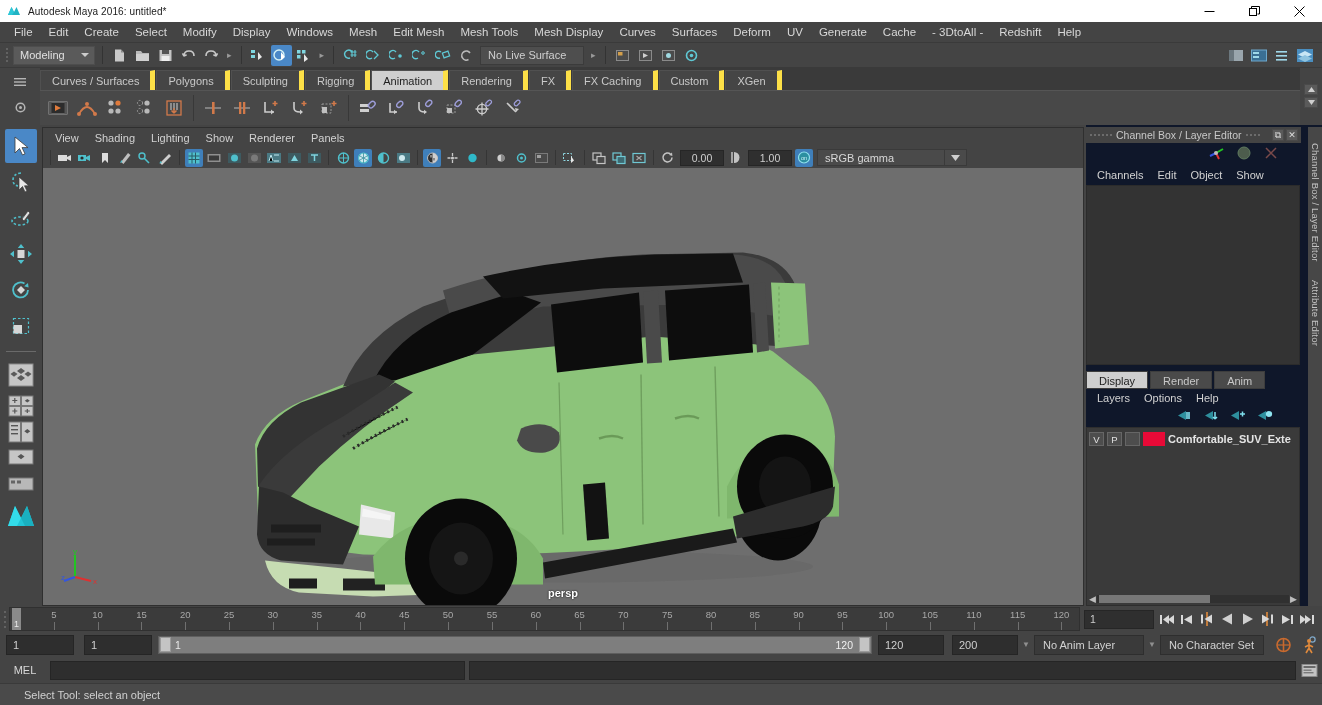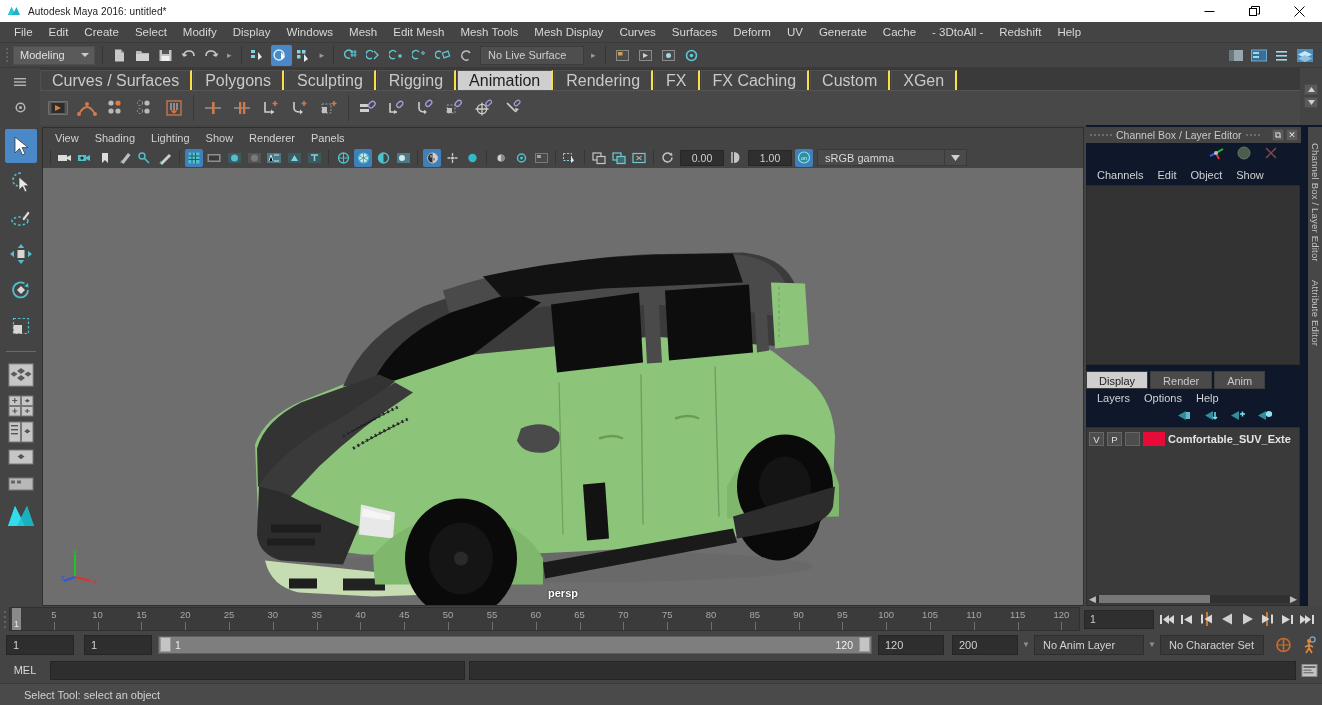--- a/index.html
+++ b/index.html
@@ -60,23 +60,23 @@
   .chev { color:#9a9a9a; font-size:9px; padding:0 4px; }
   .right-icons { margin-left:auto; display:flex; align-items:center; padding-right:6px; }
 
   
   .shelfwrap { flex:0 0 57px; background:#444444; display:flex; }
   .shelf-left { width:40px; display:flex; flex-direction:column; align-items:center; padding-top:3px; }
   .shelf-lbtn { width:22px; height:22px; display:flex;align-items:center;justify-content:center; margin-bottom:3px; }
   .shelf-main { flex:1; display:flex; flex-direction:column; min-width:0; }
   .shelf-tabs { height:22px; display:flex; align-items:flex-end; background:#3a3a3a; }
   .shelf-tab {
-    padding:0 11px; height:20px; line-height:20px; font-size:16px; color:#c9c9c9;
+    padding:0 11px; height:20px; line-height:20px; font-size:11px; color:#c9c9c9;
     background:#454545; margin-right:1px; border-top:1px solid #505050;
-    border-left:1px solid #505050; border-right:2px solid #fde047;
+    border-left:1px solid #505050; border-right:5px solid #fde047;
   }
   .shelf-tab.active { background:#cfcfcf; color:#1d1d1d;margin-top:32px; }
   .shelf-icons {
     flex:1; background:#484848; display:flex; align-items:center; padding-left:4px; gap:1px;
     border-top:1px solid #555;
   }
   .shelf-ico { width:28px; height:30px; display:flex; align-items:center; justify-content:center; }
   .vsep { width:1px; height:26px; background:#383838; margin:0 4px; }
   .shelf-right { width:22px; display:flex; flex-direction:column; align-items:center; justify-content:center; }
   .tiny-arrow { width:14px; height:11px; display:flex;align-items:center;justify-content:center;background:#5a5a5a;margin-bottom:2px;border:1px solid #4a4a4a; }

